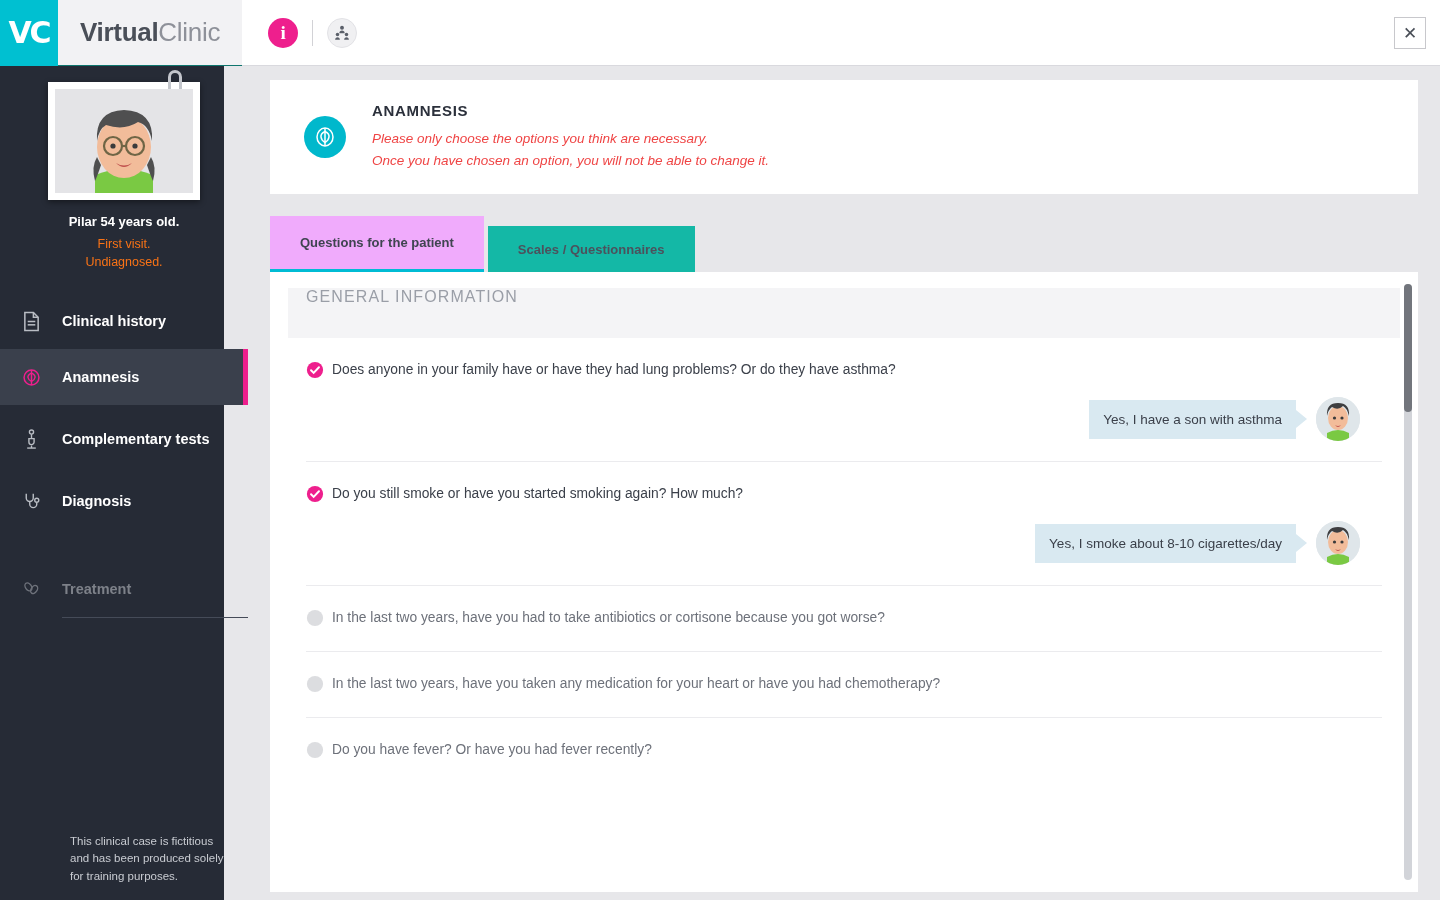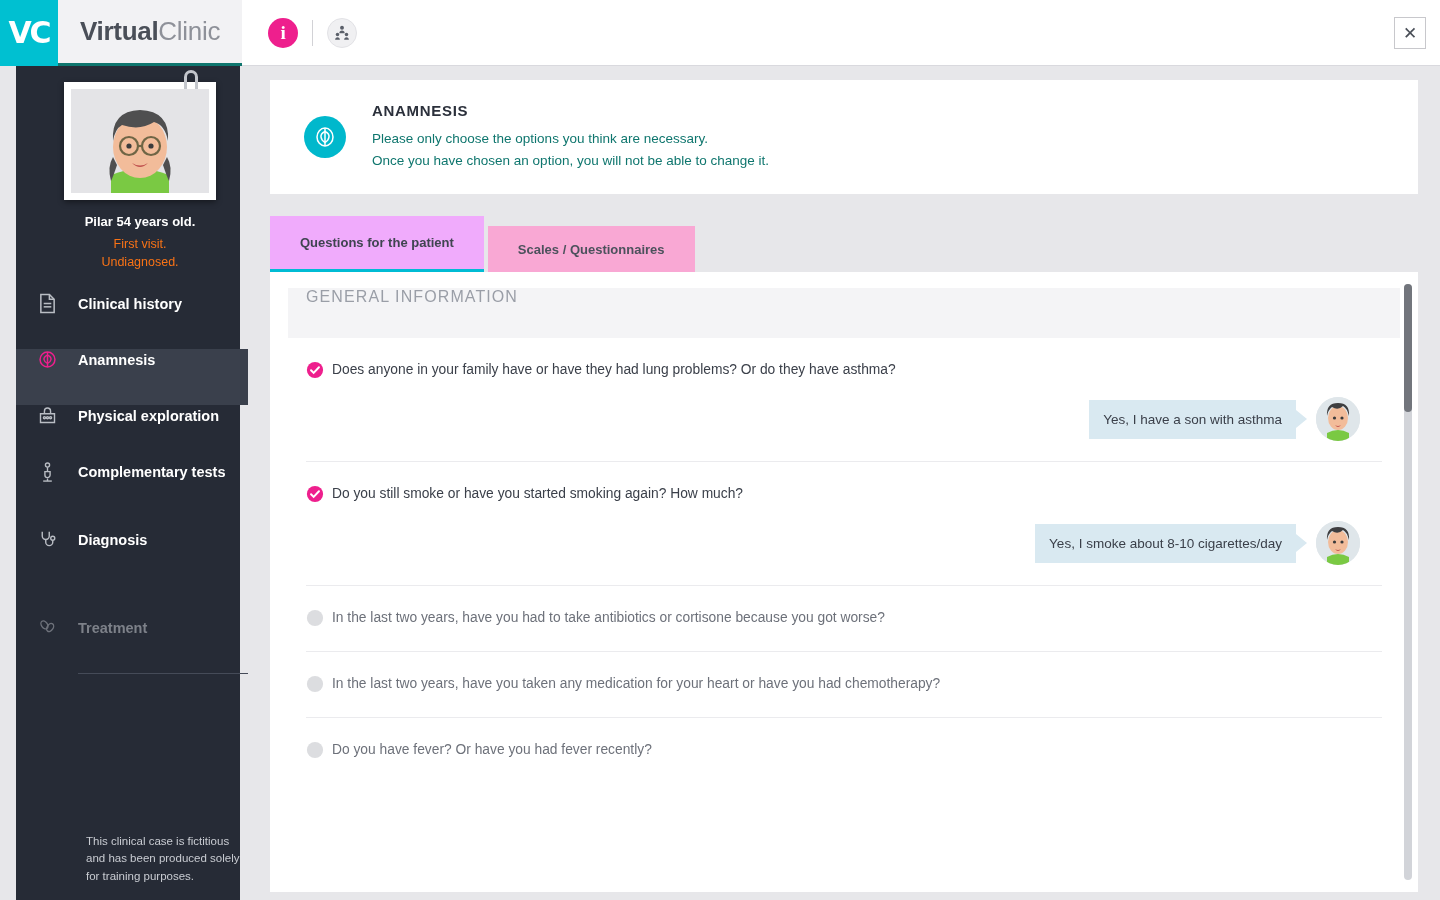--- a/index.html
+++ b/index.html
@@ -19,21 +19,21 @@
   }
   .logo-box {
     width: 58px; height: 66px; background: #00c0d1;
     display: flex; align-items: center; justify-content: center;
     flex: 0 0 58px;
   }
   .logo-vc { font-size: 30px; font-weight: bold; color: #ffffff; letter-spacing: -2px;
              font-family: "DejaVu Sans", sans-serif; }
   .brand-wrap {
     height: 66px; background: #f2f2f4; display: flex; align-items: center;
-    padding: 0 22px; border-bottom: 3px solid #0f766e;
+    padding: 0 22px; border-bottom: 1px solid #0f766e;
   }
   .brand { font-size: 26px; letter-spacing: -0.3px; }
   .brand .b1 { font-weight: bold; color: #4a4f58; }
   .brand .b2 { font-weight: normal; color: #8e9199; }
   .topicons { display: flex; align-items: center; gap: 14px; margin-left: 26px; }
   .ic-circle {
     width: 30px; height: 30px; border-radius: 50%;
     display: flex; align-items: center; justify-content: center;
   }
   .ic-info { background: #ee1f8d; color: #fff; font-size: 19px; font-weight: bold;
@@ -42,42 +42,42 @@
   .ic-people { background: #f0f0f2; border: 1px solid #e2e2e6; }
   .closebtn {
     position: absolute; right: 14px; top: 17px; width: 32px; height: 32px;
     border: 1px solid #c8c8cc; background: #fff; color: #4a4f58;
     display: flex; align-items: center; justify-content: center;
     font-size: 17px; cursor: pointer;
   }
 
   
   .sidebar {
-    position: absolute; top: 66px; left: 16px; width: 224px; height: 834px;
+    position: absolute; top: 66px; left: 0; width: 224px; height: 834px;
     background: #262b36;
   }
   .sidebar-inner { position: relative; width: 248px; height: 834px; }
   .photo-area { padding: 16px 0 10px 0; display: flex; flex-direction: column; align-items: center; }
   .photo-frame {
     position: relative; width: 152px; height: 118px; background: #ffffff;
     padding: 7px; box-shadow: 0 2px 6px rgba(0,0,0,.45);
   }
   .photo-frame::before {
     content: ""; position: absolute; left: 4px; top: -5px; width: 148px; height: 12px;
     background: #e9e9ec; z-index: -1; transform: rotate(-1.2deg);
   }
   .photo-inner { width: 138px; height: 104px; background: #e3e3e6; overflow: hidden; position: relative; }
   .clip { position: absolute; right: 18px; top: -12px; width: 14px; height: 58px;
           border: 3px solid #c3c6cc; border-radius: 7px; background: transparent; }
   .pname { margin-top: 14px; font-size: 13px; font-weight: bold; color: #ffffff; }
   .pmeta { margin-top: 6px; font-size: 12.5px; color: #f97316; text-align: center; line-height: 1.45; }
 
   .navlist { margin-top: 12px; }
   .navitem {
-    position: relative; height: 56px; display: flex; align-items: flex-start;
+    position: relative; height: 56px; display: flex; align-items: center;
     cursor: pointer; color: #ffffff;
   }
   .navitem .nicon { width: 62px; display: flex; align-items: center; justify-content: center; }
   .navitem .nlabel { font-size: 14.5px; font-weight: bold; line-height: 1.55; padding-right: 12px; }
   .navitem.tall { height: 68px; }
   .navitem.active { background: #3a404c; }
   .navitem.active::after {
     content: ""; position: absolute; right: 0; top: 0; width: 5px; height: 100%;
     background: #ee1f8d;
   }
@@ -95,27 +95,27 @@
   .card-header {
     position: absolute; left: 22px; top: 14px; width: 1148px; height: 114px;
     background: #ffffff; display: flex; align-items: center; padding: 0 34px;
   }
   .brain-badge {
     width: 42px; height: 42px; border-radius: 50%; background: #00b8cc;
     display: flex; align-items: center; justify-content: center; flex: 0 0 42px;
   }
   .hdr-text { margin-left: 26px; }
   .hdr-title { font-size: 15px; font-weight: bold; color: #2b303b; letter-spacing: 0.7px; }
-  .hdr-sub { margin-top: 9px; font-size: 13.5px; color: #0f766e; line-height: 1.62; }
+  .hdr-sub { margin-top: 9px; font-size: 13.5px; font-style: italic; color: #ef4444; line-height: 1.62; }
 
   .tabs { position: absolute; left: 22px; top: 150px; display: flex; align-items: flex-end; }
   .tab {
     height: 52px; display: flex; align-items: center; justify-content: center;
     padding: 0 30px; font-size: 13px; font-weight: bold; color: #3f4450; cursor: pointer;
-    background: #f9a8d4;
+    background: #14b8a6;
   }
   .tab.active { background: #f0abfc; border-bottom: 3px solid #00bcd4; height: 56px; }
   .tab.inactive { color: #4c515c; margin-left: 4px; height: 46px; }
 
   .panel {
     position: absolute; left: 22px; top: 206px; width: 1148px; height: 620px;
     background: #ffffff; overflow: hidden;
   }
   .section-head {
     height: 50px; margin: 16px 18px 0 18px; background: #f4f4f6;
@@ -234,32 +234,20 @@
             <svg width="21" height="21" viewBox="0 0 24 24" fill="none" stroke="#ee1f8d" stroke-width="1.7">
               <circle cx="12" cy="12" r="8.5"></circle>
               <line x1="12" y1="3.5" x2="12" y2="20.5"></line>
               <path d="M12 7 Q7.5 9 8 12 Q8.5 15 12 16.5"></path>
               <path d="M12 7 Q16.5 9 16 12 Q15.5 15 12 16.5"></path>
             </svg>
           </span>
           <span class="nlabel">Anamnesis</span>
         </div>
 
-        <div class="navitem">
-          <span class="nicon">
-            <svg width="21" height="21" viewBox="0 0 24 24" fill="none" stroke="#b9bdc4" stroke-width="1.6">
-              <path d="M4 10h16v10H4z"></path>
-                <path d="M8.5 10V7a3.5 3.5 0 0 1 7 0v3"></path>
-              <circle cx="8.5" cy="14.5" r="1.2"></circle>
-                <circle cx="12" cy="14.5" r="1.2"></circle>
-                <circle cx="15.5" cy="14.5" r="1.2"></circle>
-            </svg>
-          </span>
-          <span class="nlabel">Physical exploration</span>
-        </div>
 
         <div class="navitem tall">
           <span class="nicon">
             <svg width="19" height="22" viewBox="0 0 22 24" fill="none" stroke="#b9bdc4" stroke-width="1.6">
               <circle cx="11" cy="4" r="2.4"></circle>
               <path d="M11 6.5v5"></path>
                 <path d="M8 11.5h6v4a3 3 0 0 1-6 0z"></path>
               <path d="M11 19.5v3"></path>
                 <line x1="6" y1="22.5" x2="16" y2="22.5"></line>
             </svg>

